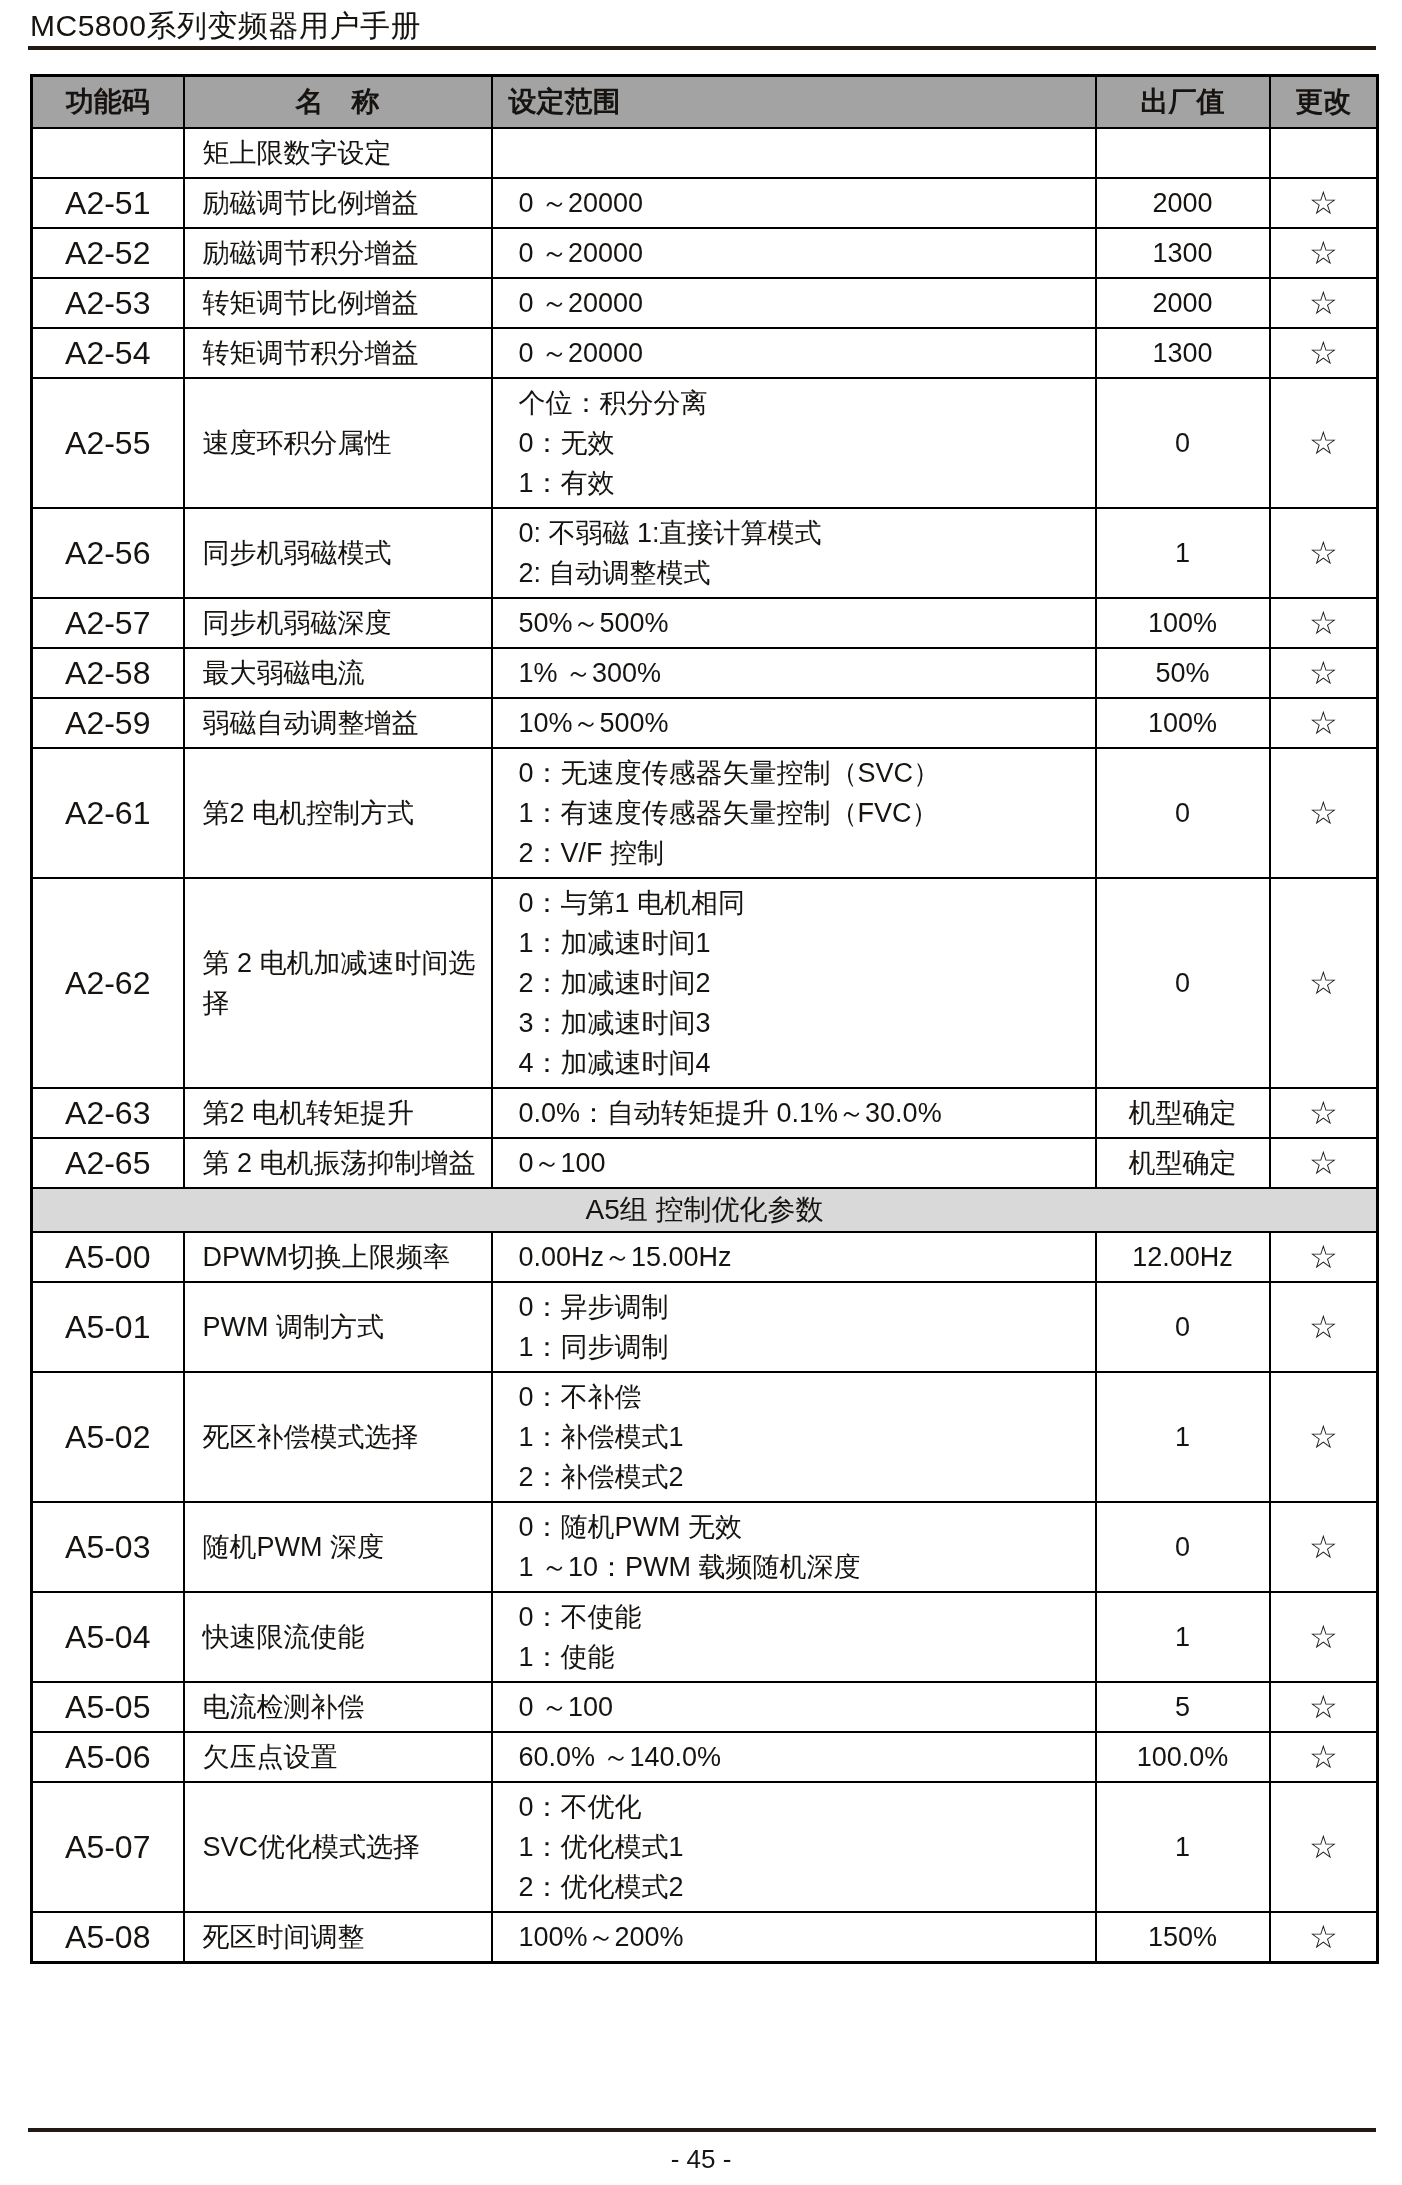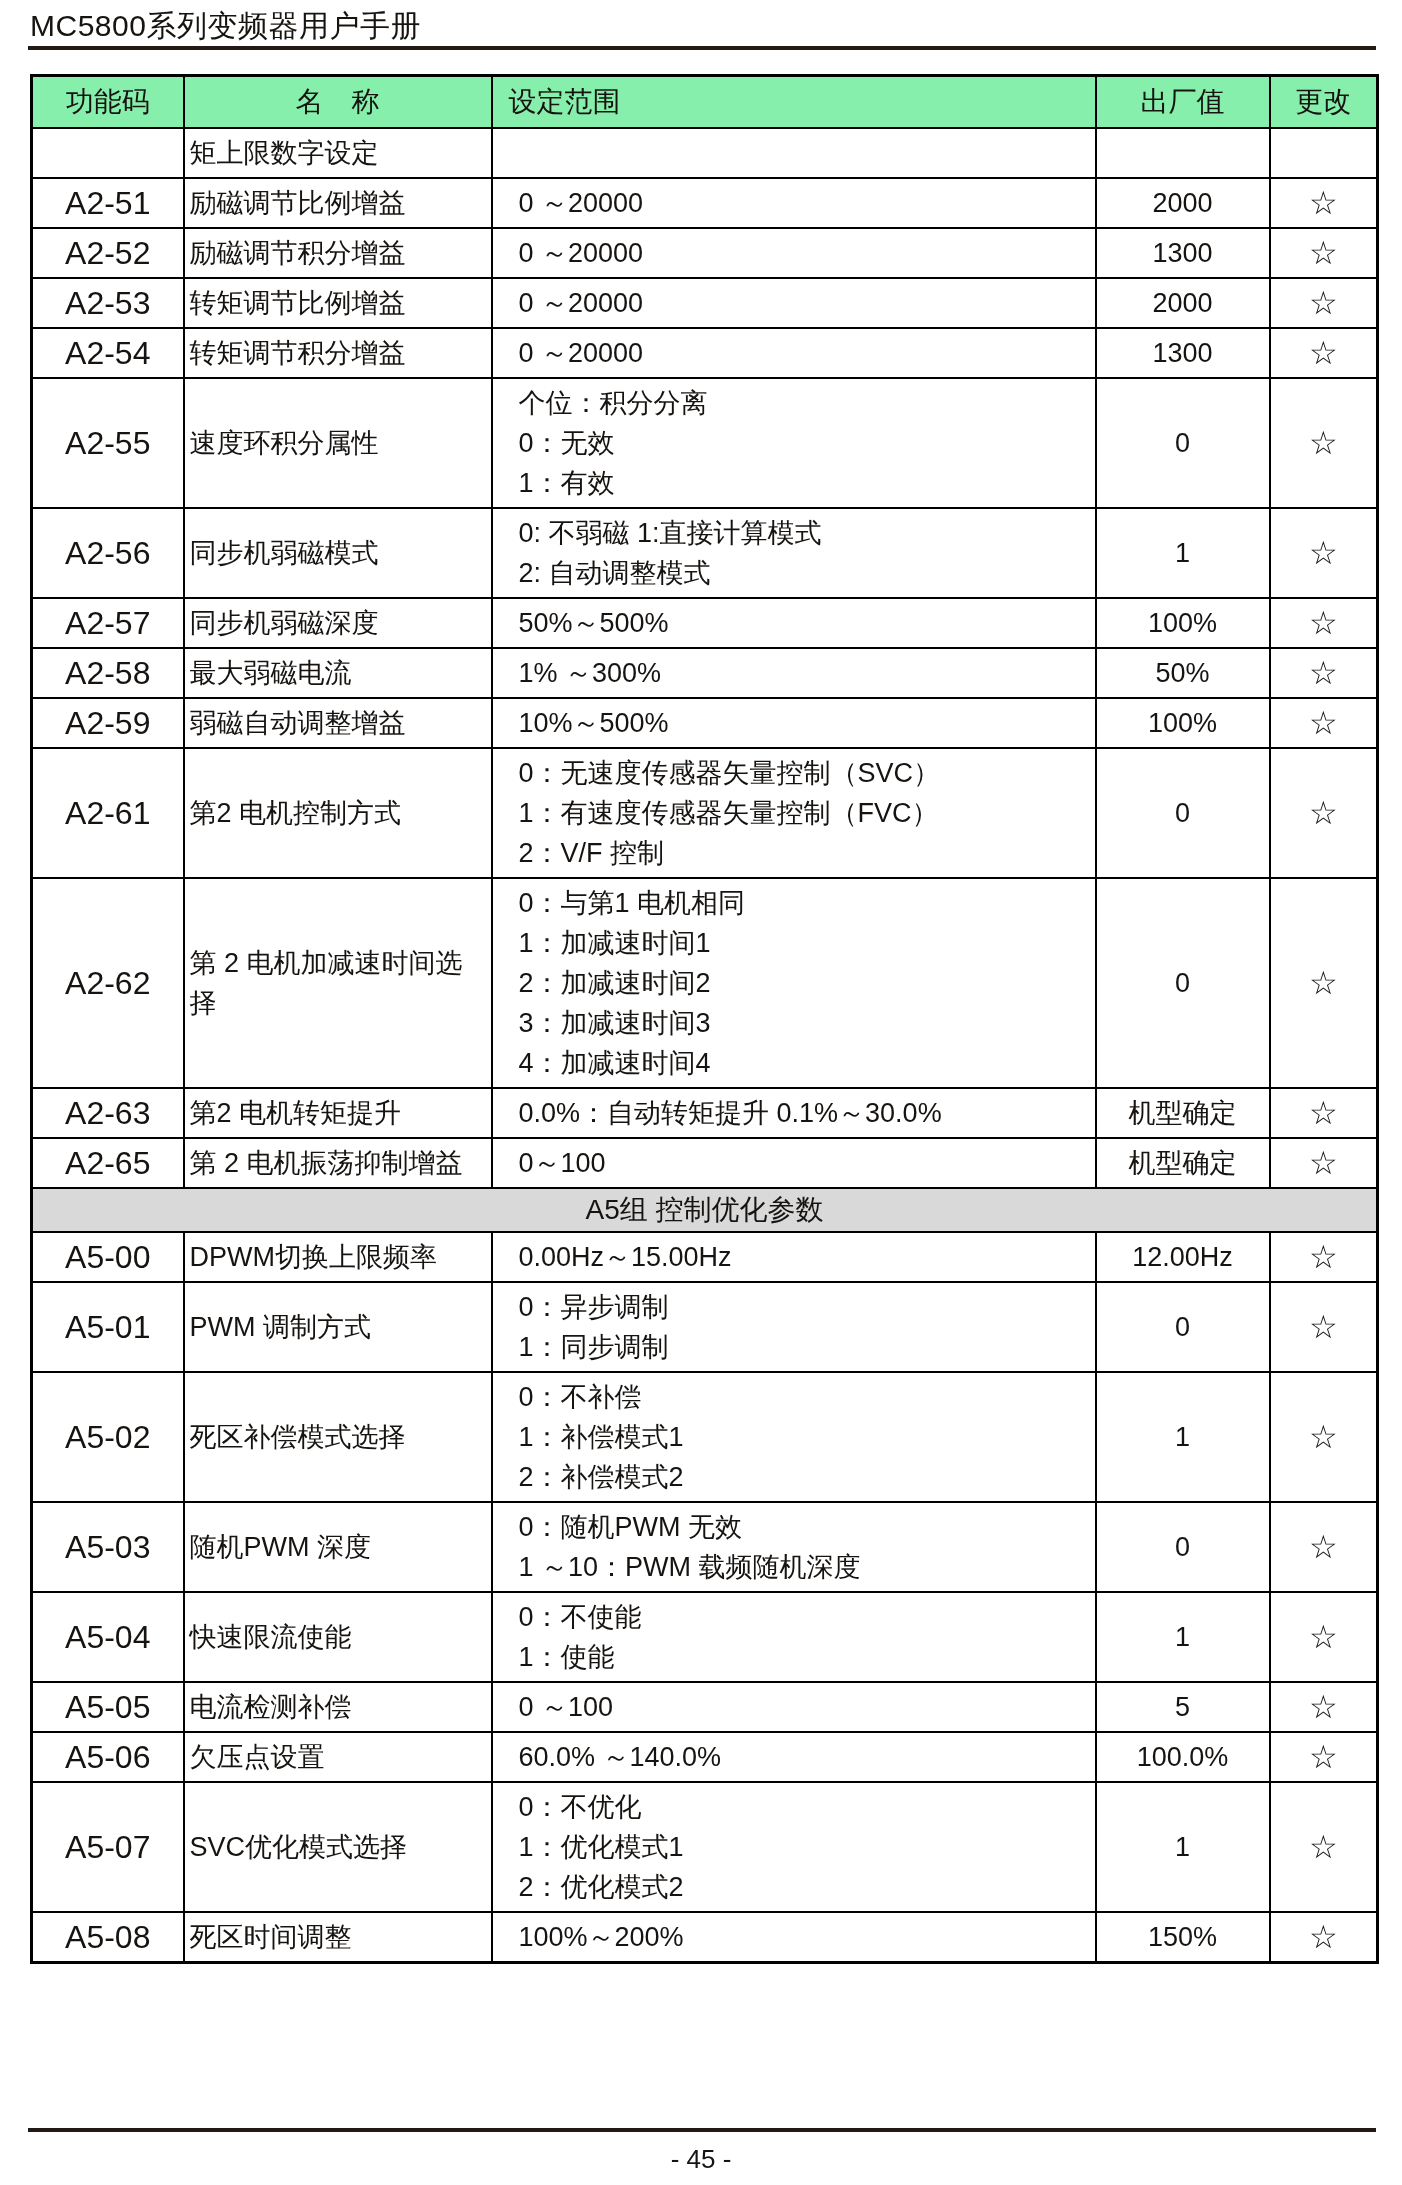--- a/index.html
+++ b/index.html
@@ -29,31 +29,31 @@
     left:30px; top:74px;
     width:1346px;
     border-collapse:collapse;
     table-layout:fixed;
   }
   table.params, table.params td, table.params th {
     border:2px solid #000;
   }
   table.params { border-width:3px; }
   th.col-h {
-    background:#86efac;
-    font-weight:normal;
+    background:#a3a3a3;
+    font-weight:bold;
     font-size:28px;
     height:48px;
     vertical-align:middle;
   }
   th.h-center { text-align:center; }
   th.h-left   { text-align:left; padding-left:16px; }
   td { vertical-align:middle; font-size:27px; }
   td.code-cell    { text-align:center; height:44px; font-size:32px; }
-  td.name-cell    { padding:4px 12px 4px 5px; line-height:40px; word-break:break-all; }
+  td.name-cell    { padding:4px 12px 4px 18px; line-height:40px; word-break:break-all; }
   td.range-cell   { padding:4px 19px 4px 26px; }
   td.range-cell .range-line { line-height:40px; }
   td.factory-cell { text-align:center; padding:0 6px; }
   td.change-cell  { text-align:center; font-size:32px; line-height:32px; }
   td.section-cell {
     background:#d9d9d9;
     text-align:center;
     height:40px;
     font-size:28px;
   }

